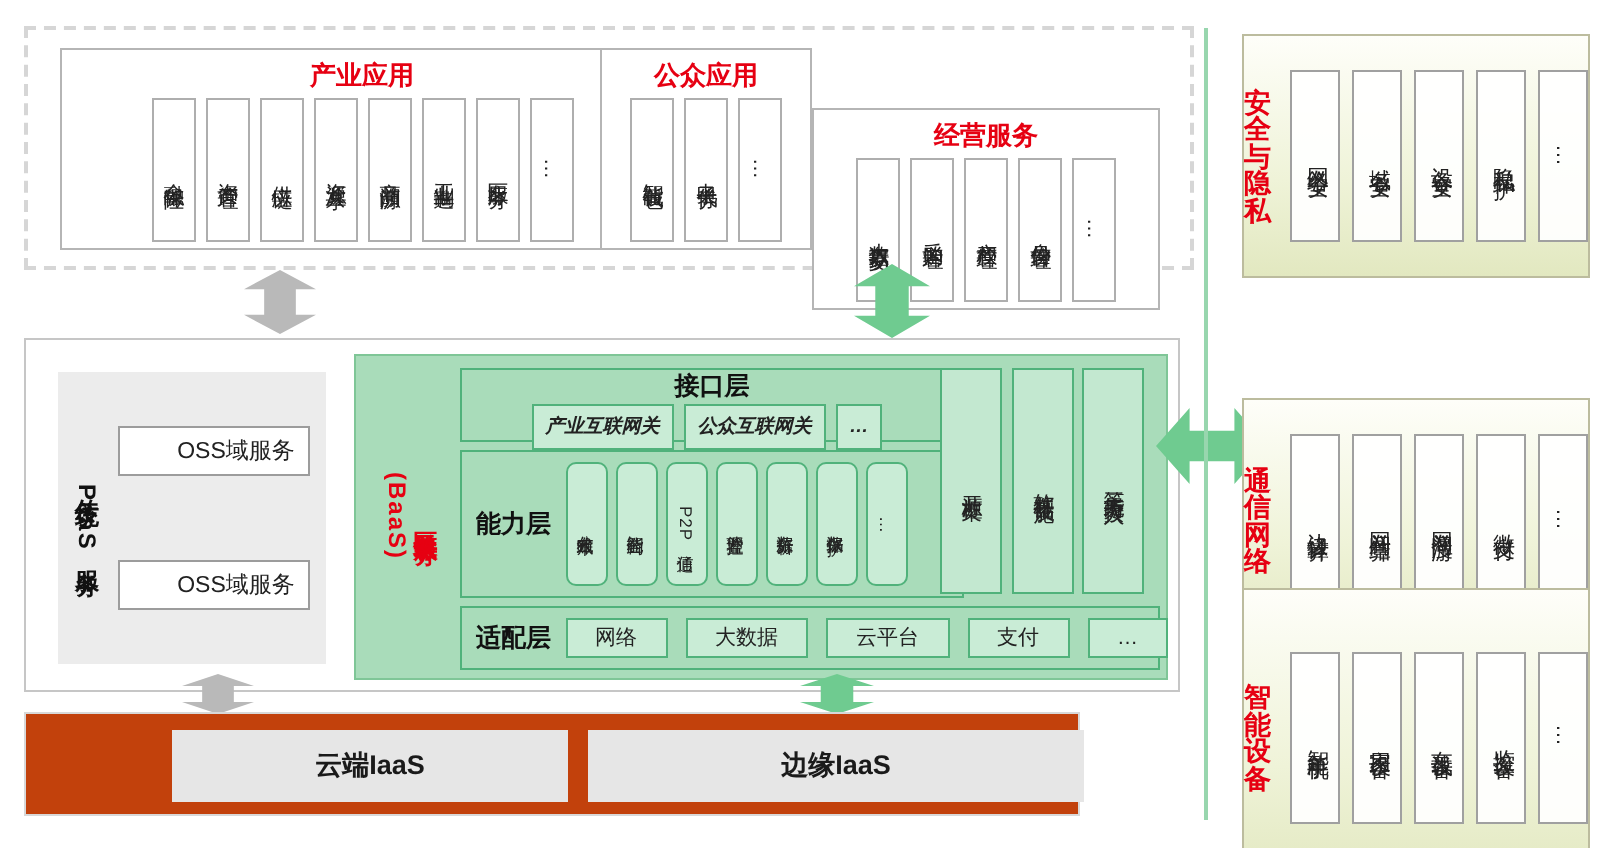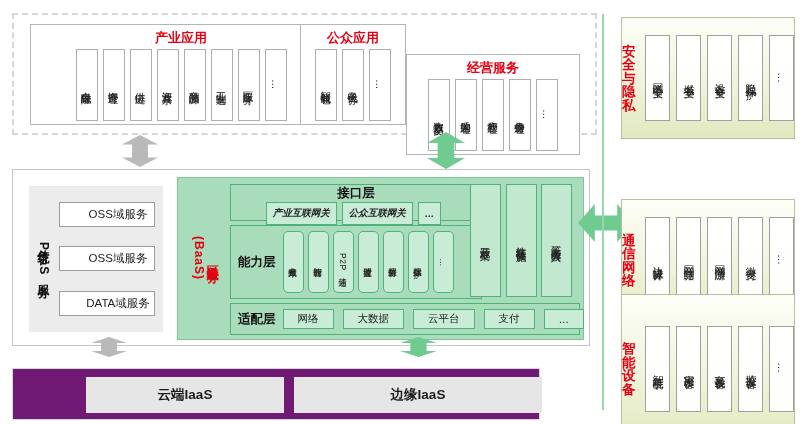--- a/index.html
+++ b/index.html
@@ -47,21 +47,21 @@
     border-radius:5px; font-size:8.5px; height:62px; width:21px; display:flex; align-items:center; justify-content:center;
     letter-spacing:.5px; margin-right:4px; }
   .ad-cell { background:#c9ecd6; border:1px solid #50b27b; font-size:10.5px; height:20px;
     display:flex; align-items:center; justify-content:center; padding:0 14px; margin-right:9px; white-space:nowrap; }
   .pillar { position:absolute; top:6px; height:113px; width:31px; writing-mode:vertical-rl; text-orientation:mixed;
     background:#c3e8d0; border:1px solid #50b27b; font-size:10.5px; letter-spacing:1px;
     display:flex; align-items:center; justify-content:center; }
   .p1 { left:292px; } .p2 { left:328px; } .p3 { left:363px; }
 
   
-  .iaas-wrap { position:absolute; left:12px; top:368px; width:528px; height:52px; border:1px solid #d8d8d8; background:#701a75; }
+  .iaas-wrap { position:absolute; left:12px; top:356px; width:528px; height:52px; border:1px solid #d8d8d8; background:#c2410c; }
   .iaas { position:absolute; top:8px; height:36px; background:#e6e6e6; font-size:13.5px; font-weight:600;
     display:flex; align-items:center; justify-content:center; color:#1a1a1a; }
   .iaas1 { left:73px; width:198px; }
   .iaas2 { left:281px; width:248px; }
 
   
   .arr-v { position:absolute; clip-path:polygon(50% 0,100% 30%,72% 30%,72% 70%,100% 70%,50% 100%,0 70%,28% 70%,28% 30%,0 30%); }
   .arr-h { position:absolute; clip-path:polygon(0 50%,30% 0,30% 30%,70% 30%,70% 0,100% 50%,70% 100%,70% 70%,30% 70%,30% 100%); }
   .gray  { background:#b9b9b9; }
   .green { background:#6fcb90; }
@@ -136,21 +136,20 @@
   <div class="arr-v gray a1"></div>
   <div class="arr-v green a2"></div>
 
   <div class="main-mid">
 
     <div class="paas-box">
       <div class="paas-label">传统PaaS服务</div>
       <div class="paas-items">
           <div class="paas-item">OSS域服务</div>
           <div class="paas-item">OSS域服务</div>
-          <div class="paas-item">DATA域服务</div>
         </div>
     </div>
 
     <div class="baas-box">
       <div class="baas-label">
         <div>区块链云服务</div>
         <div>(BaaS)</div>
       </div>
 
       <div class="layer-row row-if">

